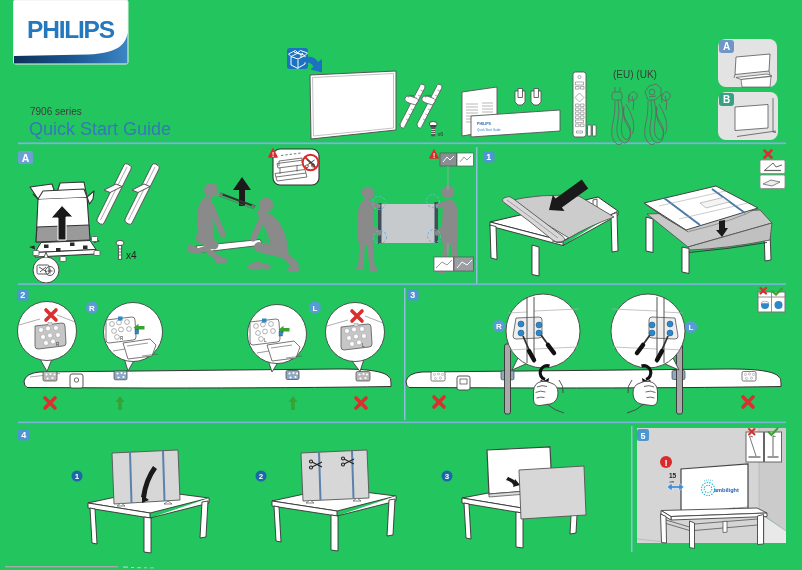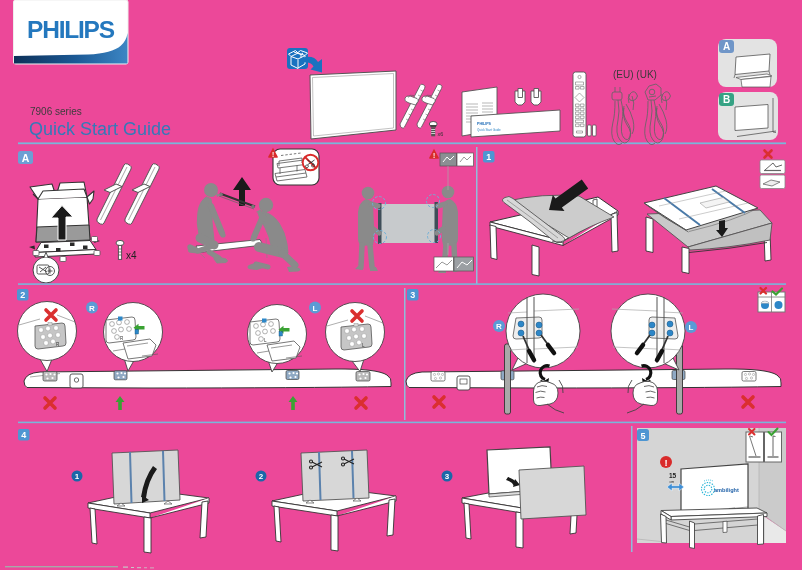--- a/index.html
+++ b/index.html
@@ -1,16 +1,16 @@
 <!DOCTYPE html>
 <html><head>
 <meta charset="utf-8">
 <style>
 html,body{margin:0;padding:0;background:#fff;}
-#page{position:relative;width:802px;height:570px;background:#ec4899;overflow:hidden;
+#page{position:relative;width:802px;height:570px;background:#22c55e;overflow:hidden;
  font-family:"Liberation Sans",sans-serif;text-decoration:underline;}
 svg{position:absolute;left:0;top:0;}
 </style>
 </head>
 <body>
 <div id="page">
 <svg width="802" height="570" viewBox="0 0 802 570">
 <defs>
   <linearGradient id="swoosh" x1="0" y1="0" x2="1" y2="0">
     <stop offset="0" stop-color="#0d3058"></stop>

